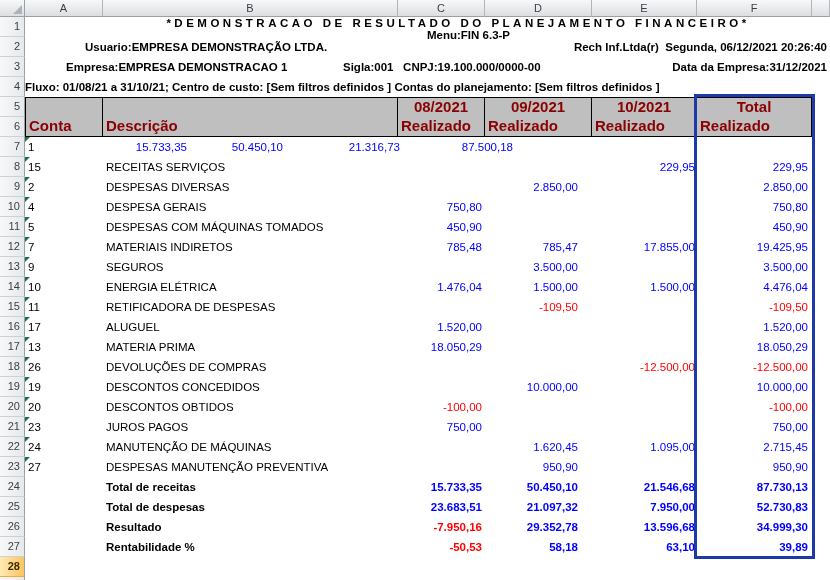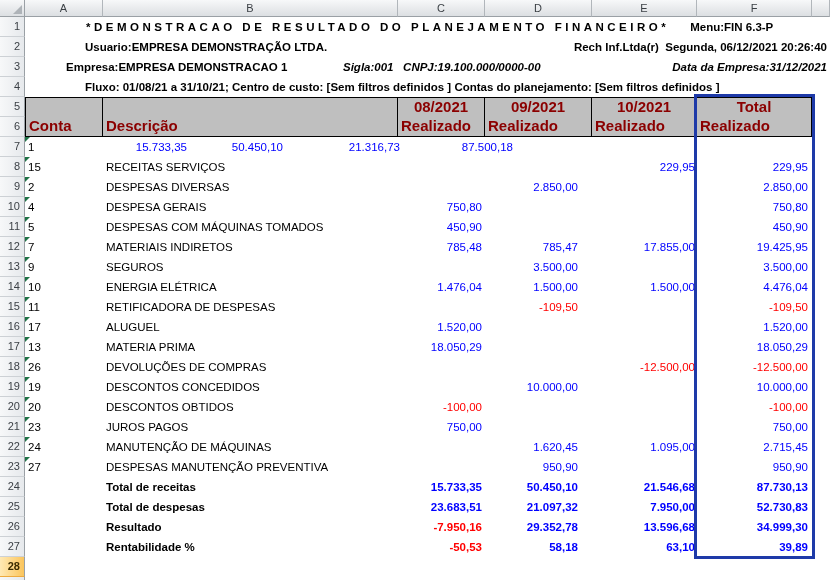--- a/index.html
+++ b/index.html
@@ -24,27 +24,27 @@
       color:#3a3f44;font-size:11px;text-align:right;padding:3px 4px 0 0;}
   .rh.active{background:linear-gradient(to right,#ffe9b4,#fbc55c);
       border-bottom:1px solid #edaa3f;color:#3c2c00;font-weight:bold;}
   .rh.partial{height:3px;border-bottom:none;padding:0;}
   
   .rows{position:absolute;top:17px;left:25px;width:805px;z-index:1;}
   .row{position:relative;height:20px;display:flex;}
   .toprow{position:relative;height:20px;font-weight:bold;font-size:11.5px;
           display:flex;align-items:center;}
   .toprow span{white-space:pre;}
-  .r1{padding-left:61px;}
+  .r1{padding-left:61px;flex-direction:column;}
   .r1 .ttl{letter-spacing:3.5px;}
   .r1 .mnu{margin-left:21px;}
   .r2{justify-content:space-between;padding-left:60px;padding-right:3px;}
   .r3 span{position:absolute;top:0;line-height:20px;}
-  .r3 .s1{left:41px;} .r3 .s2{left:318px;font-style:italic;} .r3 .s3{right:3px;font-style:italic;}
-  .r4{padding-left:60px;}
+  .r3 .s1{left:41px;} .r3 .s2{left:318px;} .r3 .s3{right:3px;}
+  .r4{}
   
   .hc{box-sizing:border-box;flex-shrink:0;height:20px;background:#bfbfbf;
       border-right:1px solid #000;border-bottom:1px solid #000;
       color:#8b0000;font-weight:bold;font-size:15px;line-height:18px;
       padding:0 3px;white-space:nowrap;overflow:hidden;}
   .h5 .hc{border-top:1px solid #000;border-bottom:none;}
   .h5 .first,.h6 .first{border-left:1px solid #000;}
   .hc.cen{text-align:center;}
   
   .cell{box-sizing:border-box;flex-shrink:0;height:20px;line-height:20px;

